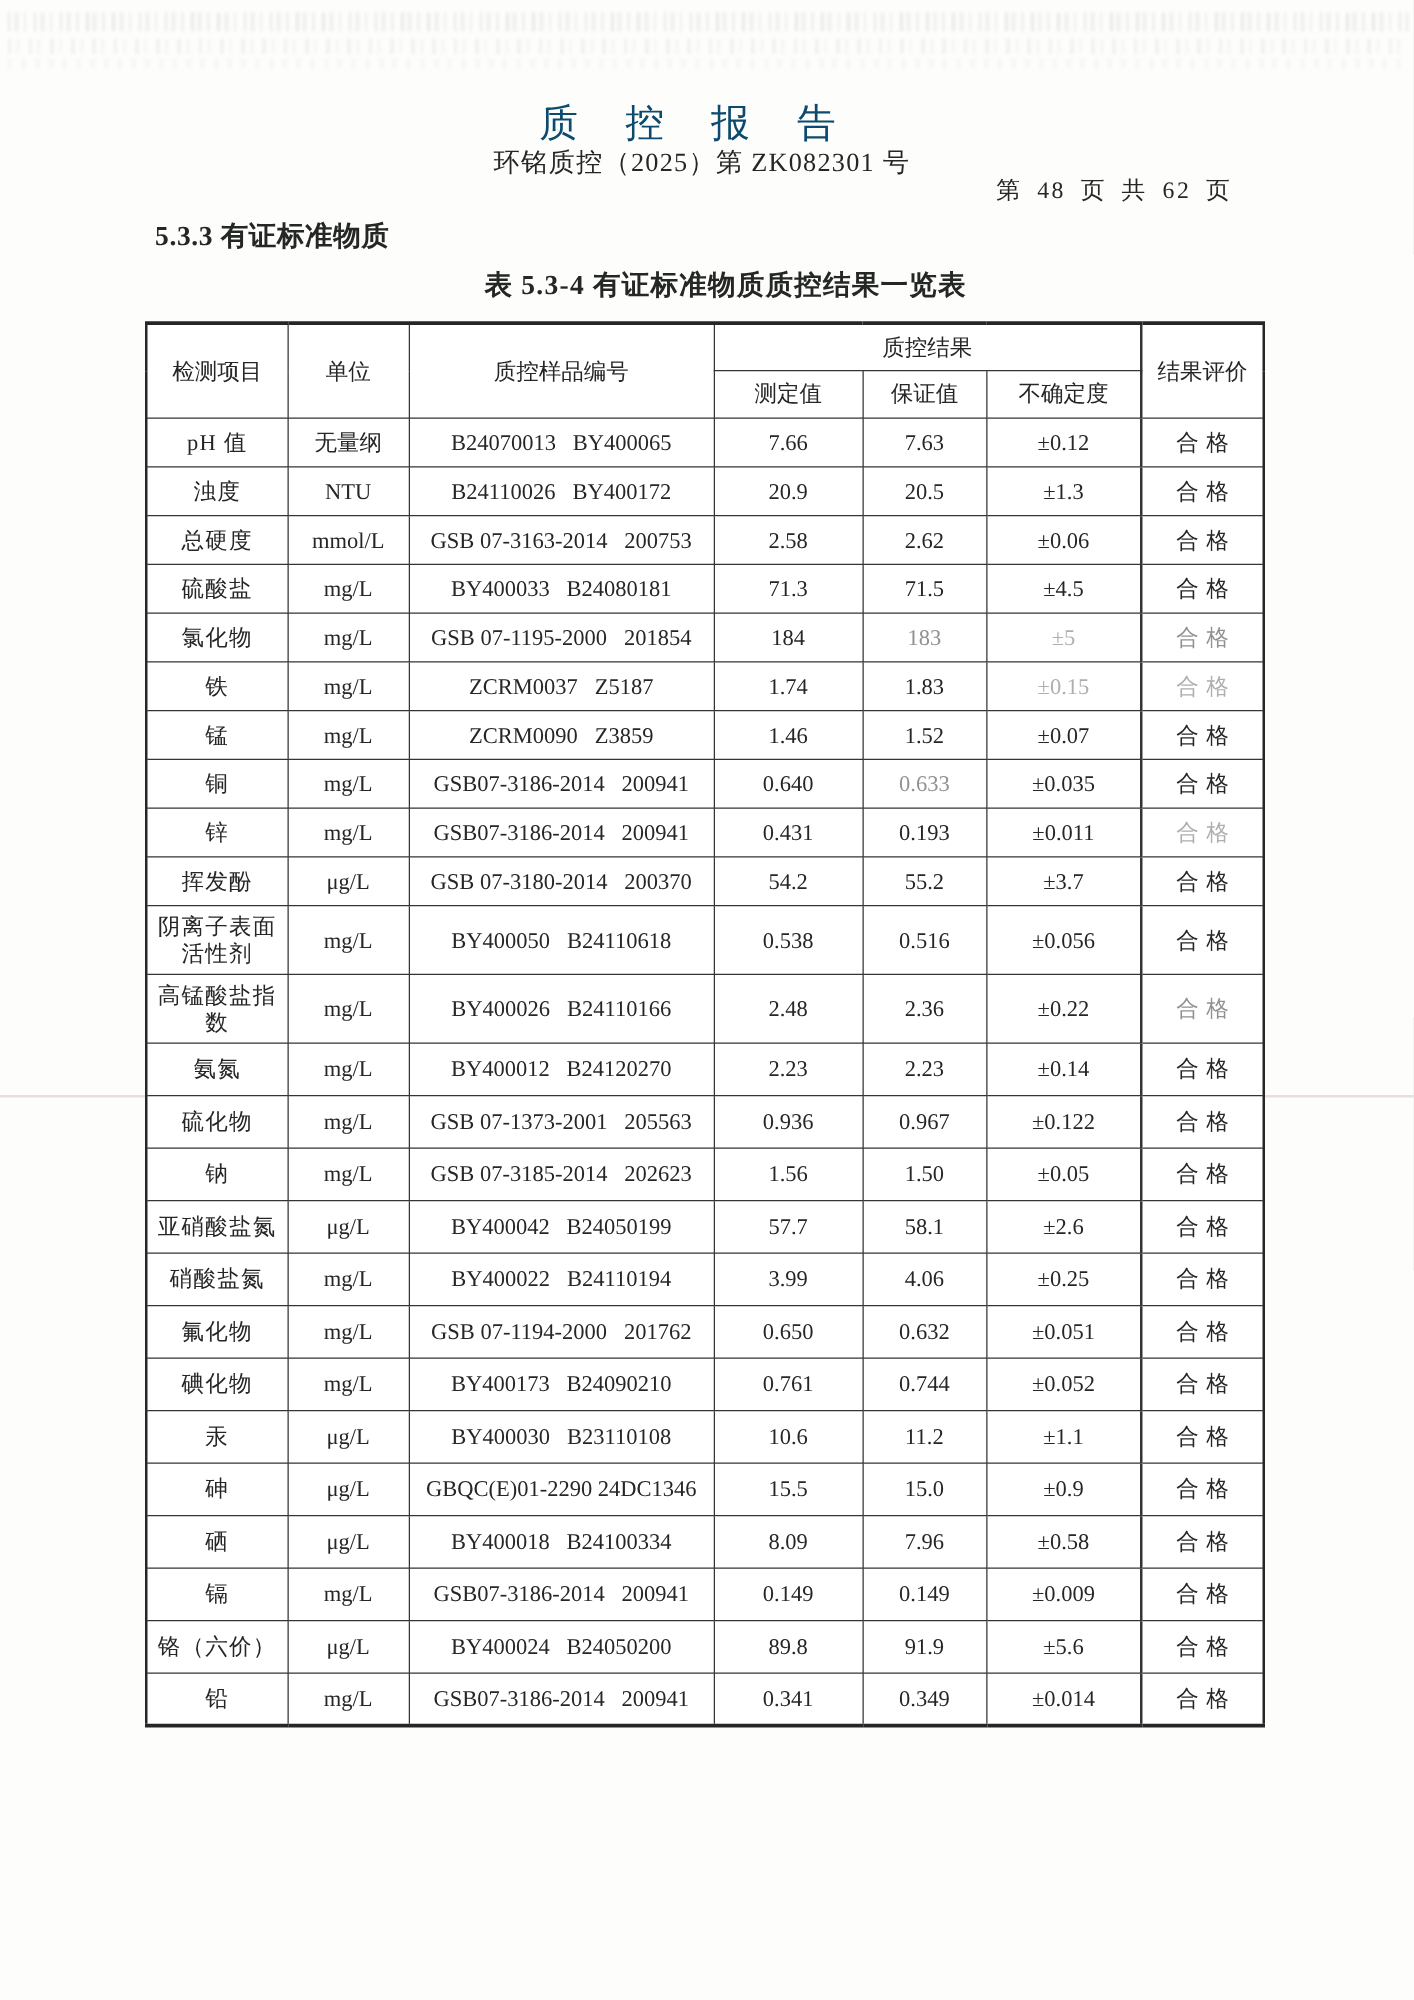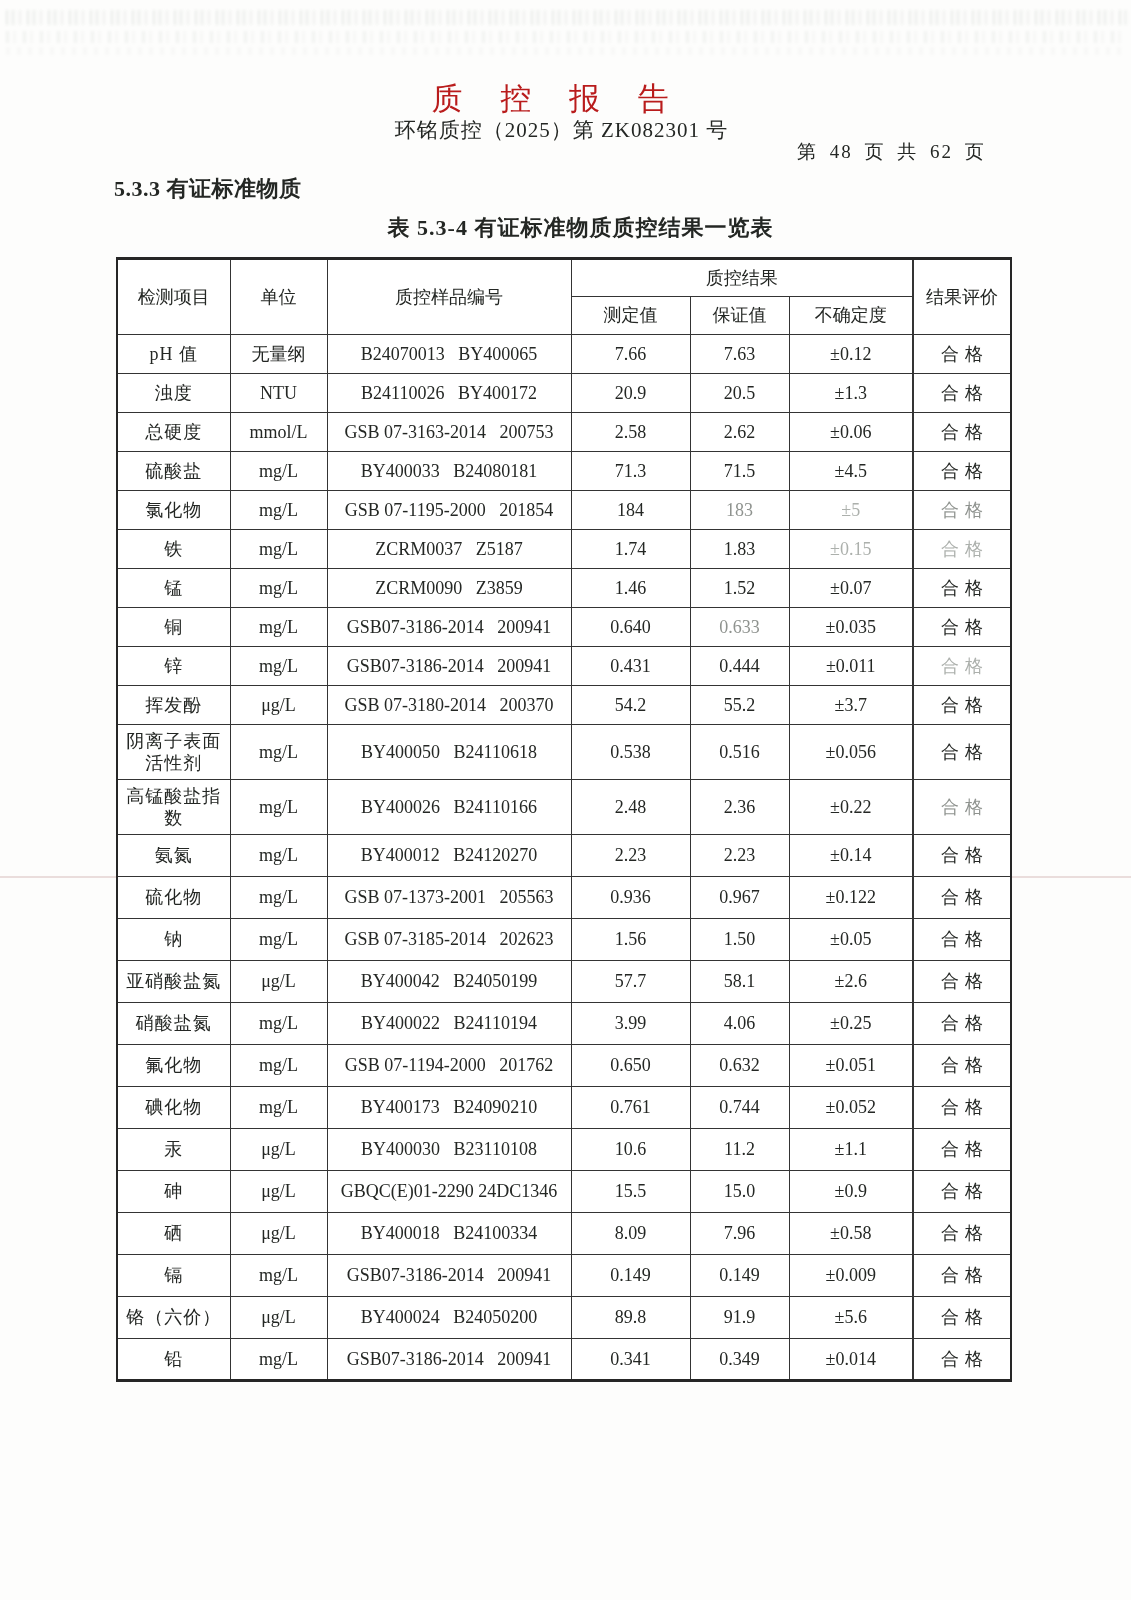--- a/index.html
+++ b/index.html
@@ -23,33 +23,33 @@
       rgba(128,142,132,.26) 0 3px, transparent 3px 7px,
       rgba(128,142,132,.13) 7px 10px, transparent 10px 17px);}
   .bleed-3{top:47px;height:8px;opacity:.22;
     background:repeating-linear-gradient(90deg,
       rgba(128,142,132,.22) 0 4px, transparent 4px 11px);}
 
   .doc-title{
     position:absolute;top:78px;left:50%;
     transform:translateX(-50%);margin:0 0 0 -8px;
     font-size:31px;font-weight:500;letter-spacing:15px;
-    white-space:nowrap;color:#b91c1c;
+    white-space:nowrap;color:#0c4a6e;
   }
   .doc-number{
     position:absolute;top:116px;left:50%;
     transform:translateX(-50%);margin-left:-4px;
     font-size:21px;letter-spacing:1px;white-space:nowrap;
   }
   .page-info{
     position:absolute;top:139px;left:797px;
     font-size:19px;word-spacing:5px;letter-spacing:2px;white-space:nowrap;
   }
   .section-heading{
-    position:absolute;top:174px;left:114px;
+    position:absolute;top:174px;left:124px;
     font-size:22px;font-weight:bold;letter-spacing:.5px;
   }
   .table-title{
     position:absolute;top:213px;left:50%;
     transform:translateX(-50%);margin-left:15px;
     font-size:22px;font-weight:bold;letter-spacing:1px;white-space:nowrap;
   }
   
   .artifact-line{
     position:absolute;top:876px;left:0;width:100%;height:2px;
@@ -192,21 +192,21 @@
           <td class="c3">0.640</td>
           <td class="c4 f1">0.633</td>
           <td class="c5">±0.035</td>
           <td class="c6 eval-left">合格</td>
         </tr>
         <tr style="height: 39px;">
           <td class="c0">锌</td>
           <td class="c1">mg/L</td>
           <td class="c2">GSB07-3186-2014   200941</td>
           <td class="c3">0.431</td>
-          <td class="c4">0.444</td>
+          <td class="c4">0.193</td>
           <td class="c5">±0.011</td>
           <td class="c6 f2 eval-left">合格</td>
         </tr>
         <tr style="height: 39px;">
           <td class="c0">挥发酚</td>
           <td class="c1">μg/L</td>
           <td class="c2">GSB 07-3180-2014   200370</td>
           <td class="c3">54.2</td>
           <td class="c4">55.2</td>
           <td class="c5">±3.7</td>

